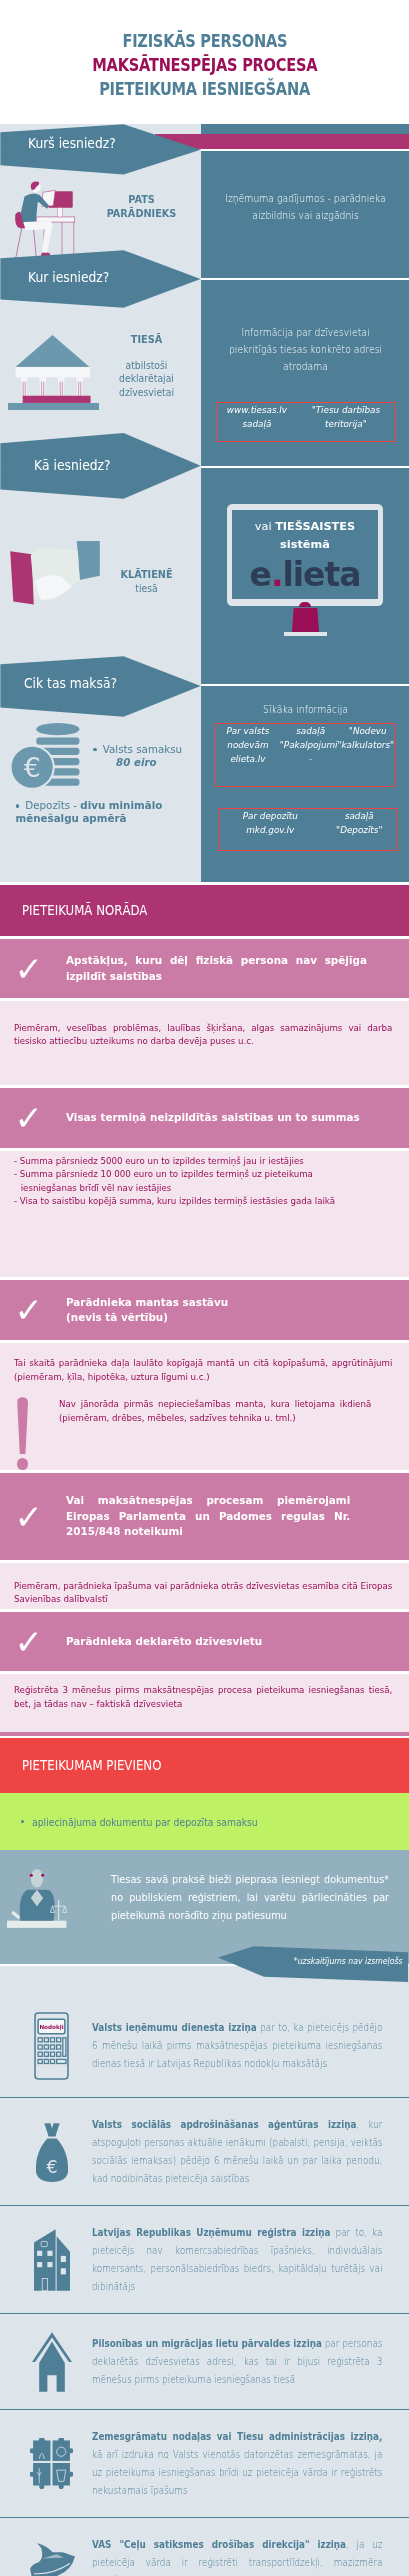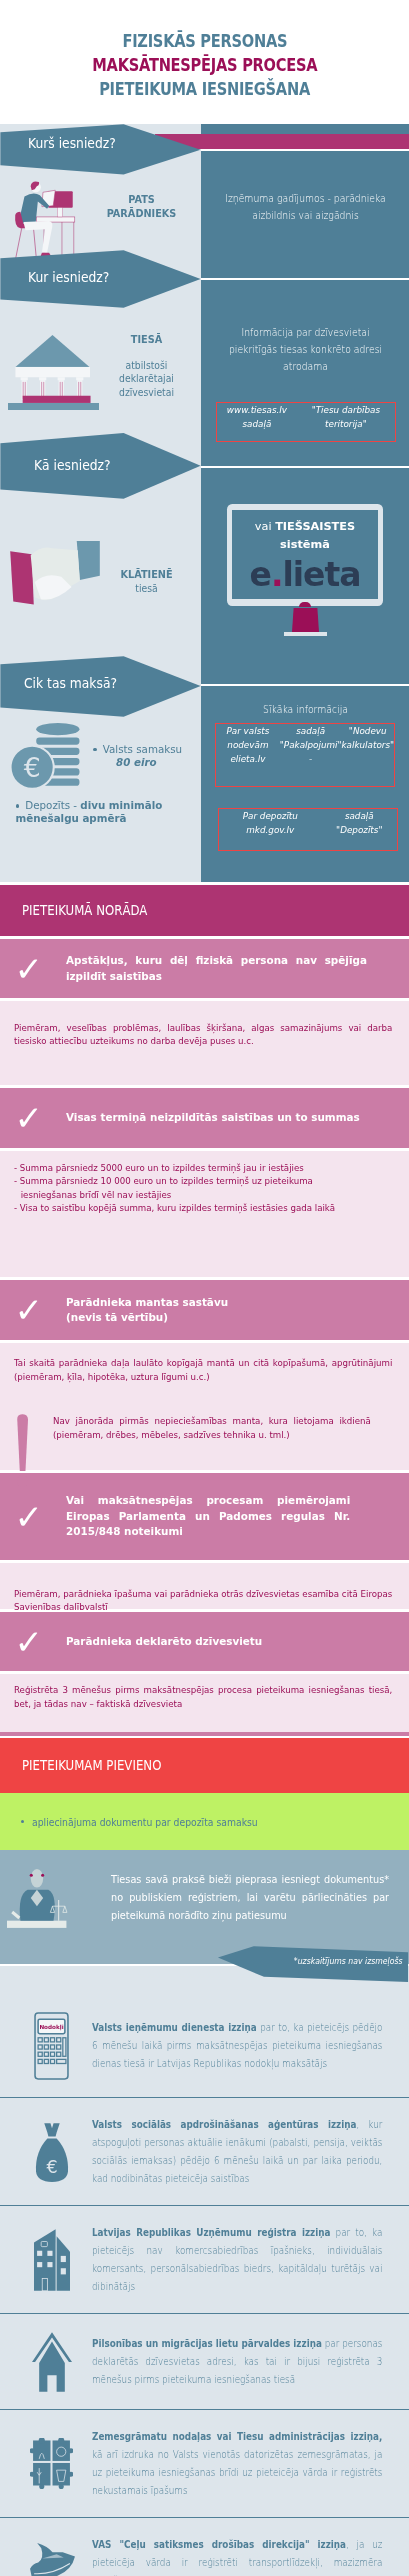--- a/index.html
+++ b/index.html
@@ -35,21 +35,21 @@
   .sec-head { height: 57px; display: flex; align-items: center; padding-left: 21.6px; color: #fff; font-size: 13.4px; font-family: "DejaVu Sans", sans-serif; border-top: 3.1px solid #fff; border-bottom: 3.1px solid #fff; }
   .sec-head span { transform: scaleX(0.88); transform-origin: left center; display: inline-block; white-space: nowrap; }
   .magenta-head { background: #ad3472; }
   .blue-head { background: #ef4444; }
 
   .check-row { background: #cb7ca6; display: flex; align-items: center; padding: 0 15.5px 0 14.4px; color: #fff; border-bottom: 3.1px solid #fff; }
   .check-row .ck { width: 52px; flex: none; font-size: 34px; font-weight: bold; line-height: 1; }
   .check-row .t { font-family: "DejaVu Sans", sans-serif; font-weight: bold; font-size: 11.3px; line-height: 15.5px; transform: scaleX(0.92); transform-origin: left center; text-align: justify; }
   .pink-body { background: #f4e4ee; color: #9b0f57; padding: 12.4px 14.4px; font-family: "DejaVu Sans", sans-serif; font-size: 9.3px; line-height: 13.4px; text-align: justify; border-bottom: 3.1px solid #fff; }
   .pink-body p { transform: scaleX(0.93); transform-origin: left center; width: 107%; }
-  .excl { display: flex; gap: 22px; margin-top: 31px; justify-content: flex-end; }
+  .excl { display: flex; gap: 28px; margin-top: 14px; justify-content: flex-end; }
   .excl .mark { width: 16.5px; flex: none; display: flex; flex-direction: column; align-items: center; }
   .excl .mark .bar { width: 11.3px; height: 57px; background: #cb7ca6; border-radius: 5.2px 5.2px 2.1px 2.1px; clip-path: polygon(0 0,100% 0,75% 100%,25% 100%); }
   .excl .mark .ball { width: 11.3px; height: 11.3px; border-radius: 50%; background: #cb7ca6; margin-top: 4.1px; }
 
   
   .att-bullet { background: #bef264; height: 57px; display: flex; align-items: center; padding-left: 20.6px; color: #4f7f97; font-size: 10.3px; font-family: "DejaVu Sans", sans-serif; }
   .att-bullet .dot { width: 3.6px; height: 3.6px; border-radius: 50%; background: #4f7f97; margin-right: 8.2px; flex: none; }
   .att-bullet span.tx { transform: scaleX(0.9); transform-origin: left center; display: inline-block; white-space: nowrap; }
 
   .court-note { background: #93b0bf; position: relative; height: 116px; }
@@ -248,21 +248,21 @@
     <div class="t">Apstākļus, kuru dēļ fiziskā persona nav spējīga izpildīt saistības</div>
   </div>
   <div class="pink-body" style="height:87px;padding-top:19.6px;">
       <p>Piemēram, veselības problēmas, laulības šķiršana, algas samazinājums vai darba tiesisko attiecību uzteikums no darba devēja puses u.c.</p>
     </div>
 
   <div class="check-row" style="height:63px;">
     <div class="ck">✓</div>
     <div class="t">Visas termiņā neizpildītās saistības un to summas</div>
   </div>
-  <div class="pink-body" style="height:129px;padding-top:10px;text-align:left;">
+  <div class="pink-body" style="height:129px;padding-top:3px;text-align:left;">
     <p style="padding-left:7.2px;text-indent:-7.2px;width:92%;">- Summa pārsniedz 5000 euro un to izpildes termiņš jau ir iestājies</p>
     <p style="padding-left:7.2px;text-indent:-7.2px;width:92%;">- Summa pārsniedz 10 000 euro un to izpildes termiņš uz pieteikuma iesniegšanas brīdī vēl nav iestājies</p>
     <p style="padding-left:7.2px;text-indent:-7.2px;width:106%;">- Visa to saistību kopējā summa, kuru izpildes termiņš iestāsies gada laikā</p>
   </div>
 
   <div class="check-row" style="height:63px;">
     <div class="ck">✓</div>
     <div class="t">
       <div>Parādnieka mantas sastāvu</div>
       <div>(nevis tā vērtību)</div>
@@ -276,21 +276,21 @@
           <div class="ball"></div>
         </div>
       <p style="width:100%;">Nav jānorāda pirmās nepieciešamības manta, kura lietojama ikdienā (piemēram, drēbes, mēbeles, sadzīves tehnika u. tml.)</p>
     </div>
   </div>
 
   <div class="check-row" style="height:90px;">
     <div class="ck">✓</div>
     <div class="t" style="width:309px;">Vai maksātnespējas procesam piemērojami Eiropas Parlamenta un Padomes regulas Nr. 2015/848 noteikumi</div>
   </div>
-  <div class="pink-body" style="height:49px;padding-top:24px;">
+  <div class="pink-body" style="height:49px;padding-top:16px;">
       <p>Piemēram, parādnieka īpašuma vai parādnieka otrās dzīvesvietas esamība citā Eiropas Savienības dalībvalstī</p>
     </div>
 
   <div class="check-row" style="height:62px;">
     <div class="ck">✓</div>
     <div class="t">Parādnieka deklarēto dzīvesvietu</div>
   </div>
   <div class="pink-body" style="height:62px;padding-top:9.3px;border-bottom:4.1px solid #cb7ca6;">
       <p>Reģistrēta 3 mēnešus pirms maksātnespējas procesa pieteikuma iesniegšanas tiesā, bet, ja tādas nav – faktiskā dzīvesvieta</p>
     </div>

